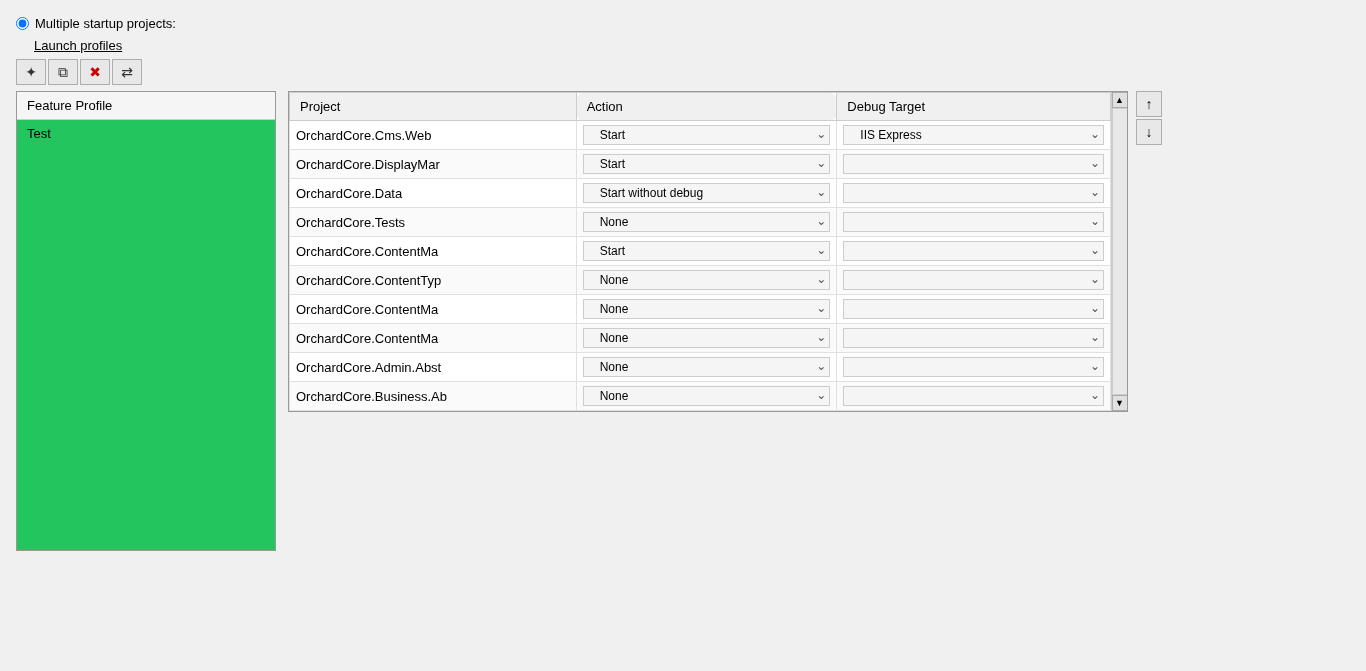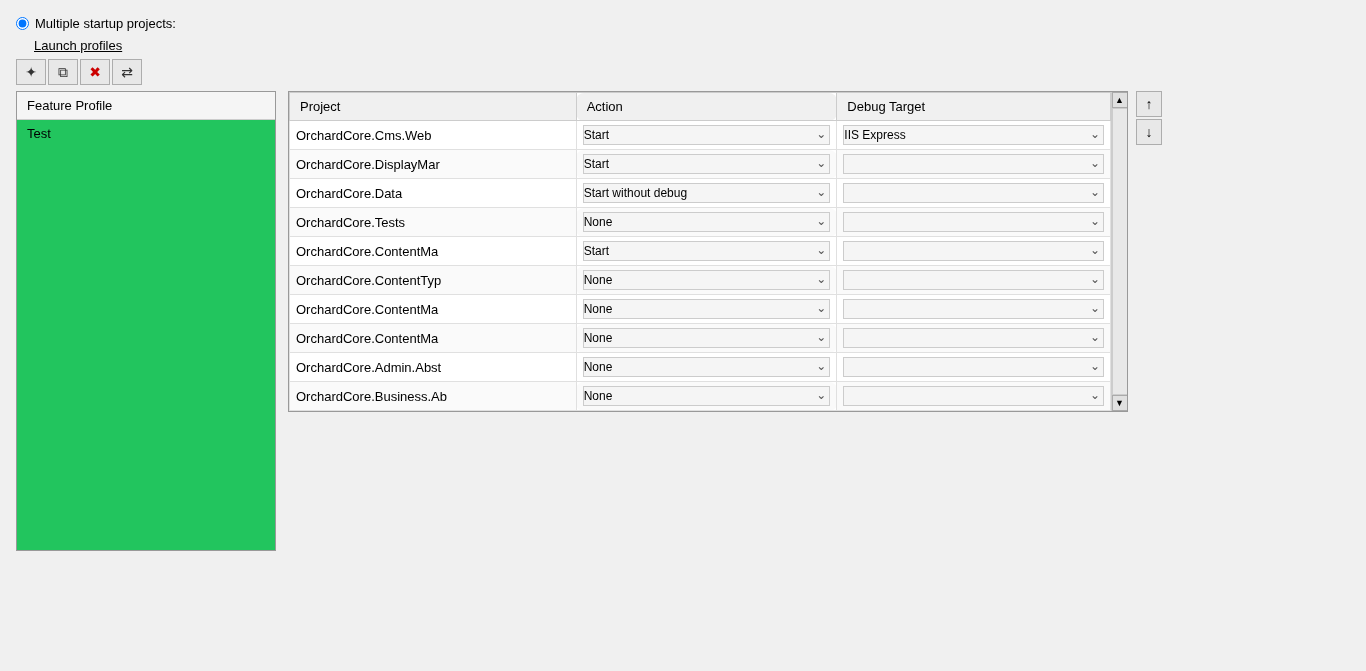--- a/index.html
+++ b/index.html
@@ -114,21 +114,21 @@
       white-space: nowrap;
       overflow: hidden;
       text-overflow: ellipsis;
       margin-left: 10px;
     }
     .projects-table tr:nth-child(even) td { background: #fafafa; }
     .action-select {
       width: 100%;
       border: 1px solid #ccc;
       background: #f5f5f5;
-      padding: 2px 0;
+      padding: 2px 16px;
       font-size: 12px;
       appearance: none;
       -webkit-appearance: none;
       padding-right: 18px;
       position: relative;
       cursor: pointer;
     }
     .select-wrapper {
       position: relative;
       display: inline-block;

